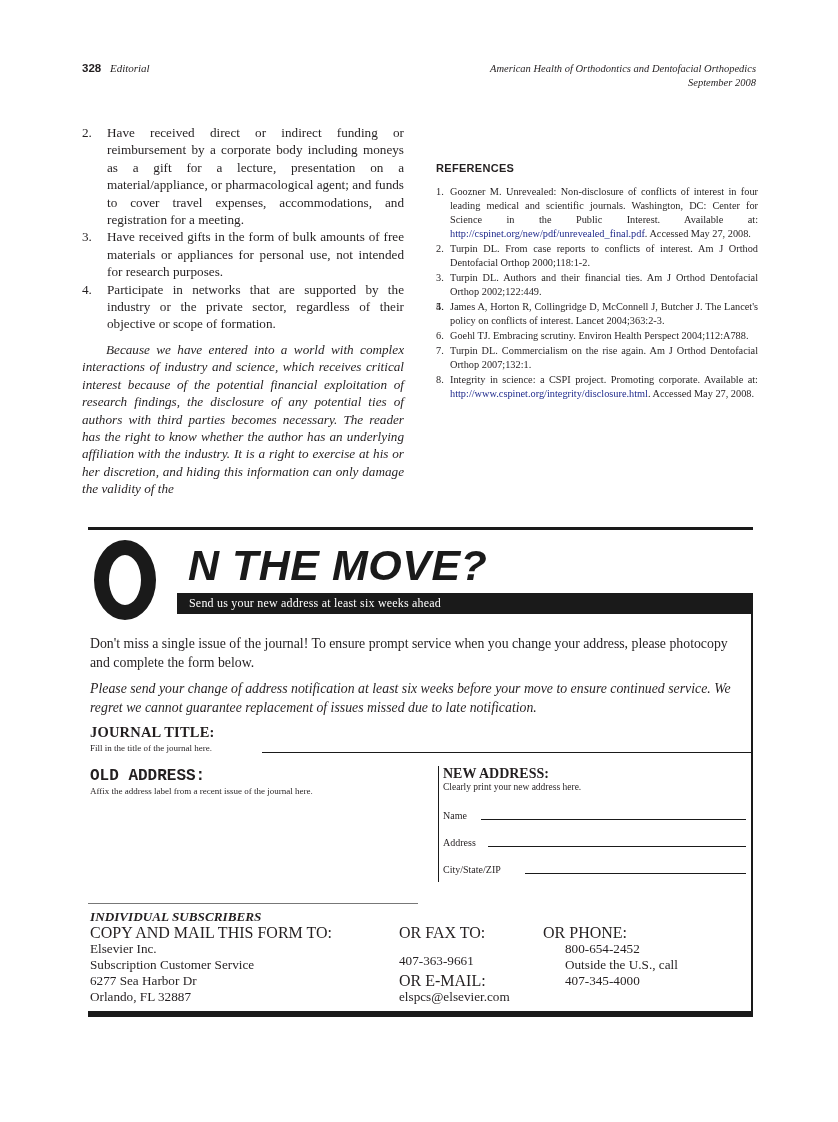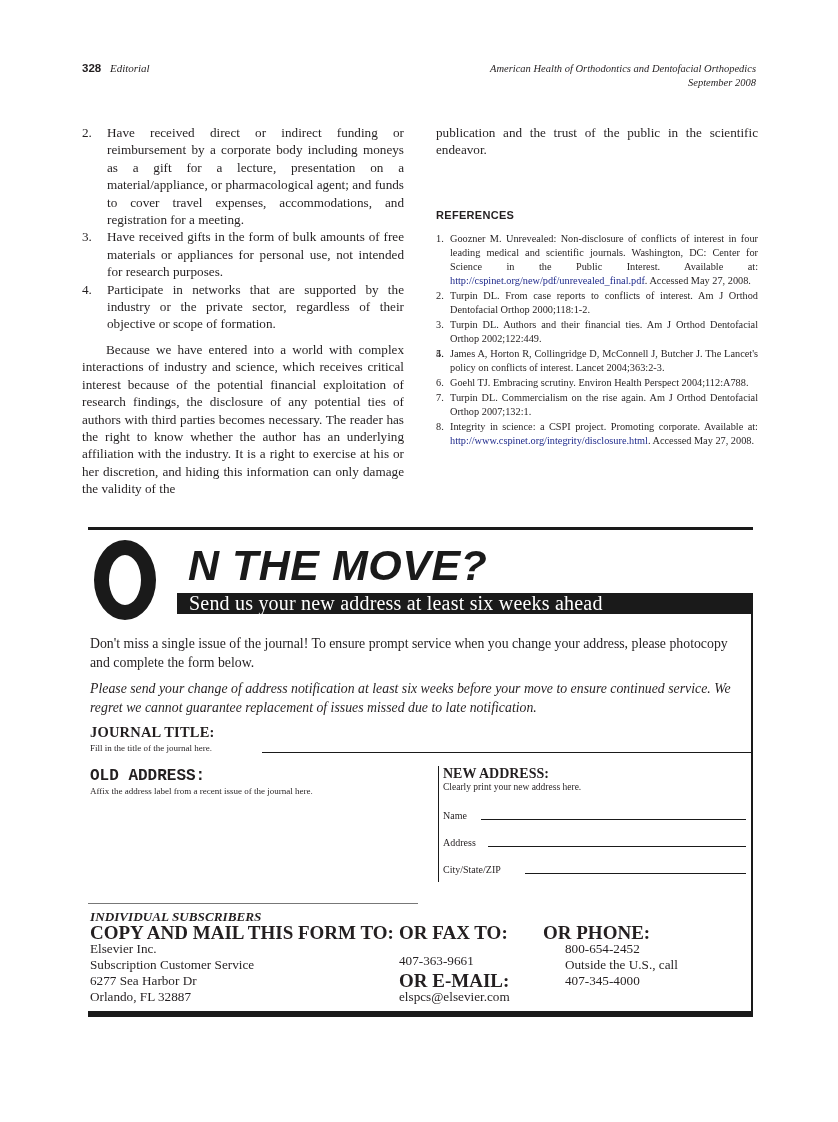--- a/index.html
+++ b/index.html
@@ -11,34 +11,34 @@
   .rh-section { font-style: italic; }
   .rh-right { position: absolute; right: 0; top: 0; text-align: right; font-style: italic; font-size: 10.5px; line-height: 13.5px; }
 
   .col { position: absolute; top: 124px; width: 322px; font-size: 13.2px; line-height: 17.4px; text-align: justify; }
   .col-left { left: 82px; }
   .col-right { left: 436px; }
 
   ol.list { margin: 0; padding: 0; list-style: none; }
   ol.list li { position: relative; padding-left: 25px; margin: 0; }
   ol.list li .num { position: absolute; left: 0; top: 0; }
-  .para { margin: 8px 0 16px 0; text-indent: 24px; }
+  .para { margin: 8px 0 16px 0; text-indent: 24px; font-style: italic; }
 
-  .refs-title { font-family: "Liberation Sans", sans-serif; font-weight: bold; font-size: 11px; letter-spacing: 0.3px; margin: 48px 0 8px 0; }
+  .refs-title { font-family: "Liberation Sans", sans-serif; font-weight: bold; font-size: 11px; letter-spacing: 0.3px; margin: 36px 0 8px 0; }
   ol.refs { margin: 0; padding: 0; list-style: none; font-size: 10.3px; line-height: 14px; }
   ol.refs li { position: relative; padding-left: 14px; margin: 0 0 1px 0; text-align: justify; }
   ol.refs li .num { position: absolute; left: 0; top: 0; }
   .link { color: #1f2a8c; }
 
   
   .form-wrap { position: absolute; left: 88px; top: 527px; width: 665px; height: 490px; }
   .top-rule { position: absolute; left: 0; top: 0; width: 665px; height: 3px; background: #1a1a1a; }
   .big-o { position: absolute; left: 6px; top: 13px; width: 62px; height: 80px; border: 15px solid #1a1a1a; border-radius: 50%; box-sizing: border-box; }
   .headline { position: absolute; left: 100px; top: 14px; font-family: "Liberation Sans", sans-serif; font-weight: bold; font-style: italic; font-size: 43px; letter-spacing: 0.5px; color: #1a1a1a; line-height: 48px; }
-  .band { position: absolute; left: 89px; top: 66px; width: 576px; height: 21px; background: #1a1a1a; color: #ffffff; font-size: 20px; line-height: 21px; padding-left: 12px; box-sizing: border-box; letter-spacing: 0.2px; }
+  .band { position: absolute; left: 89px; top: 66px; width: 576px; height: 21px; background: #1a1a1a; color: #ffffff; font-size: 12px; line-height: 21px; padding-left: 12px; box-sizing: border-box; letter-spacing: 0.2px; }
   .right-border { position: absolute; left: 663px; top: 66px; width: 2px; height: 424px; background: #1a1a1a; }
 
   .intro { position: absolute; left: 2px; top: 107px; width: 650px; font-size: 13.8px; line-height: 19px; }
   .notice { position: absolute; left: 2px; top: 152px; width: 655px; font-size: 13.8px; line-height: 19px; font-style: italic; }
 
   .jt-label { position: absolute; left: 2px; top: 197px; font-weight: bold; font-size: 14.5px; letter-spacing: 0.2px; }
   .jt-hint { position: absolute; left: 2px; top: 216px; font-size: 9px; }
   .jt-line { position: absolute; left: 174px; top: 225px; width: 490px; height: 1px; background: #1a1a1a; }
 
   .old-label { position: absolute; left: 2px; top: 240px; font-weight: bold; font-size: 16px; font-family: Liberation Mono, monospace; }
@@ -46,21 +46,21 @@
   .divider-v { position: absolute; left: 350px; top: 239px; width: 1px; height: 116px; background: #1a1a1a; }
 
   .new-label { position: absolute; left: 355px; top: 240px; font-weight: bold; font-size: 14px; line-height: 14px; }
   .new-hint { position: absolute; left: 355px; top: 255px; font-size: 9.5px; }
   .field { position: absolute; left: 355px; font-size: 10px; }
   .field-line { position: absolute; height: 1px; background: #1a1a1a; }
 
   .bottom-rule-left { position: absolute; left: 0; top: 376px; width: 330px; height: 1px; background: #777; }
 
   .subs-italic { position: absolute; left: 2px; top: 382px; font-weight: bold; font-style: italic; font-size: 13.2px; }
-  .col-title { position: absolute; font-weight: bold; font-size: 19px; line-height: 16px; }
+  .col-title { position: absolute; font-weight: normal; font-size: 16px; line-height: 16px; }
   .col-text { position: absolute; font-size: 13.2px; line-height: 16px; }
 
   .bottom-bar { position: absolute; left: 0; top: 484px; width: 665px; height: 6px; background: #1a1a1a; }
 </style>
 </head>
 <body>
 
 <div class="running-head">
   <div class="rh-left">
     <span class="rh-page">328</span>
@@ -84,21 +84,20 @@
     </li>
     <li>
       <span class="num">4.</span>
       <span>Participate in networks that are supported by the industry or the private sector, regardless of their objective or scope of formation.</span>
     </li>
   </ol>
   <p class="para">Because we have entered into a world with complex interactions of industry and science, which receives critical interest because of the potential financial exploitation of research findings, the disclosure of any potential ties of authors with third parties becomes necessary. The reader has the right to know whether the author has an underlying affiliation with the industry. It is a right to exercise at his or her discretion, and hiding this information can only damage the validity of the</p>
 </div>
 
 <div class="col col-right">
-  <p style="margin:0">publication and the trust of the public in the scientific endeavor.</p>
   <div class="refs-title">REFERENCES</div>
   <ol class="refs">
     <li>
       <span class="num">1.</span>
       <span>Goozner M. Unrevealed: Non-disclosure of conflicts of interest in four leading medical and scientific journals. Washington, DC: Center for Science in the Public Interest. Available at: </span><span class="link">http://cspinet.org/new/pdf/unrevealed_final.pdf</span><span>. Accessed May 27, 2008.</span>
     </li>
     <li>
       <span class="num">2.</span>
       <span>Turpin DL. From case reports to conflicts of interest. Am J Orthod Dentofacial Orthop 2000;118:1-2.</span>
     </li>

